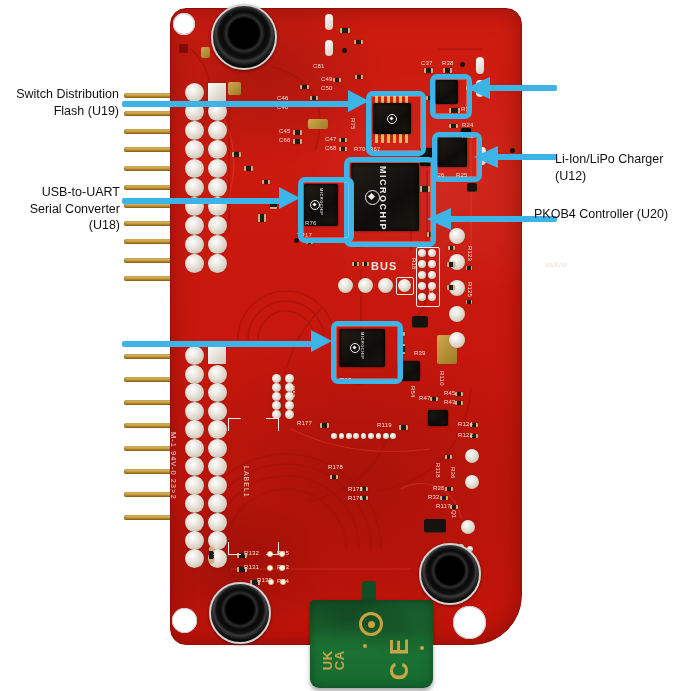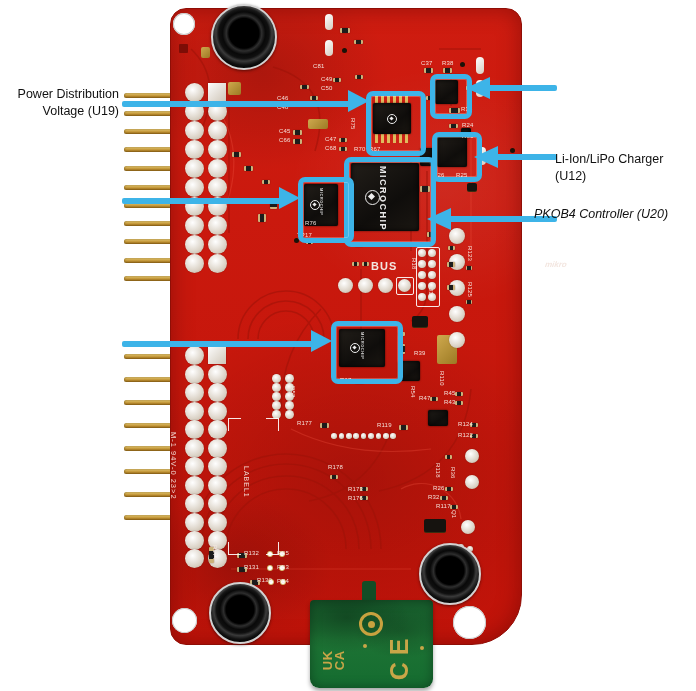--- a/index.html
+++ b/index.html
@@ -172,27 +172,31 @@
   <div class="aline" style="left:122px;top:341px;width:191px;"></div>
   <div class="ahead-r" style="left:311px;top:330px;"></div>
   <div class="aline" style="left:488px;top:85px;width:69px;"></div>
   <div class="ahead-l" style="left:466px;top:77px;"></div>
   <div class="aline" style="left:496px;top:154px;width:61px;"></div>
   <div class="ahead-l" style="left:474px;top:146px;"></div>
   <div class="aline" style="left:449px;top:216px;width:108px;"></div>
   <div class="ahead-l" style="left:427px;top:208px;"></div>
 
   <div class="callout left" style="left:0;top:86px;width:119px;">
-    <div>Power Distribution</div>
-    <div>Voltage (U19)</div>
+    <div>Switch Distribution</div>
+    <div>Flash (U19)</div>
+  </div>
+  <div class="callout left" style="left:0;top:184px;width:120px;">
+    <div>USB-to-UART</div>
+    <div>Serial Converter (U18)</div>
   </div>
   <div class="callout right" style="left:555px;top:151px;width:141px;">
     <div>Li-Ion/LiPo Charger (U12)</div>
   </div>
-  <div class="callout right" style="left:534px;top:206px;width:139px;font-style:italic;">
+  <div class="callout right" style="left:534px;top:206px;width:139px;">
     <div>PKOB4 Controller (U20)</div>
   </div>
 
   <div class="standoff" style="left:211px;top:4px;width:62px;height:62px;"></div>
   <div class="standoff" style="left:209px;top:582px;width:58px;height:58px;"></div>
   <div class="standoff" style="left:419px;top:543px;width:58px;height:58px;"></div>
   <div class="hole" style="left:173px;top:13px;width:22px;height:22px;"></div>
   <div class="hole" style="left:172px;top:608px;width:25px;height:25px;"></div>
   <div class="hole" style="left:453px;top:606px;width:33px;height:33px;"></div>
 

